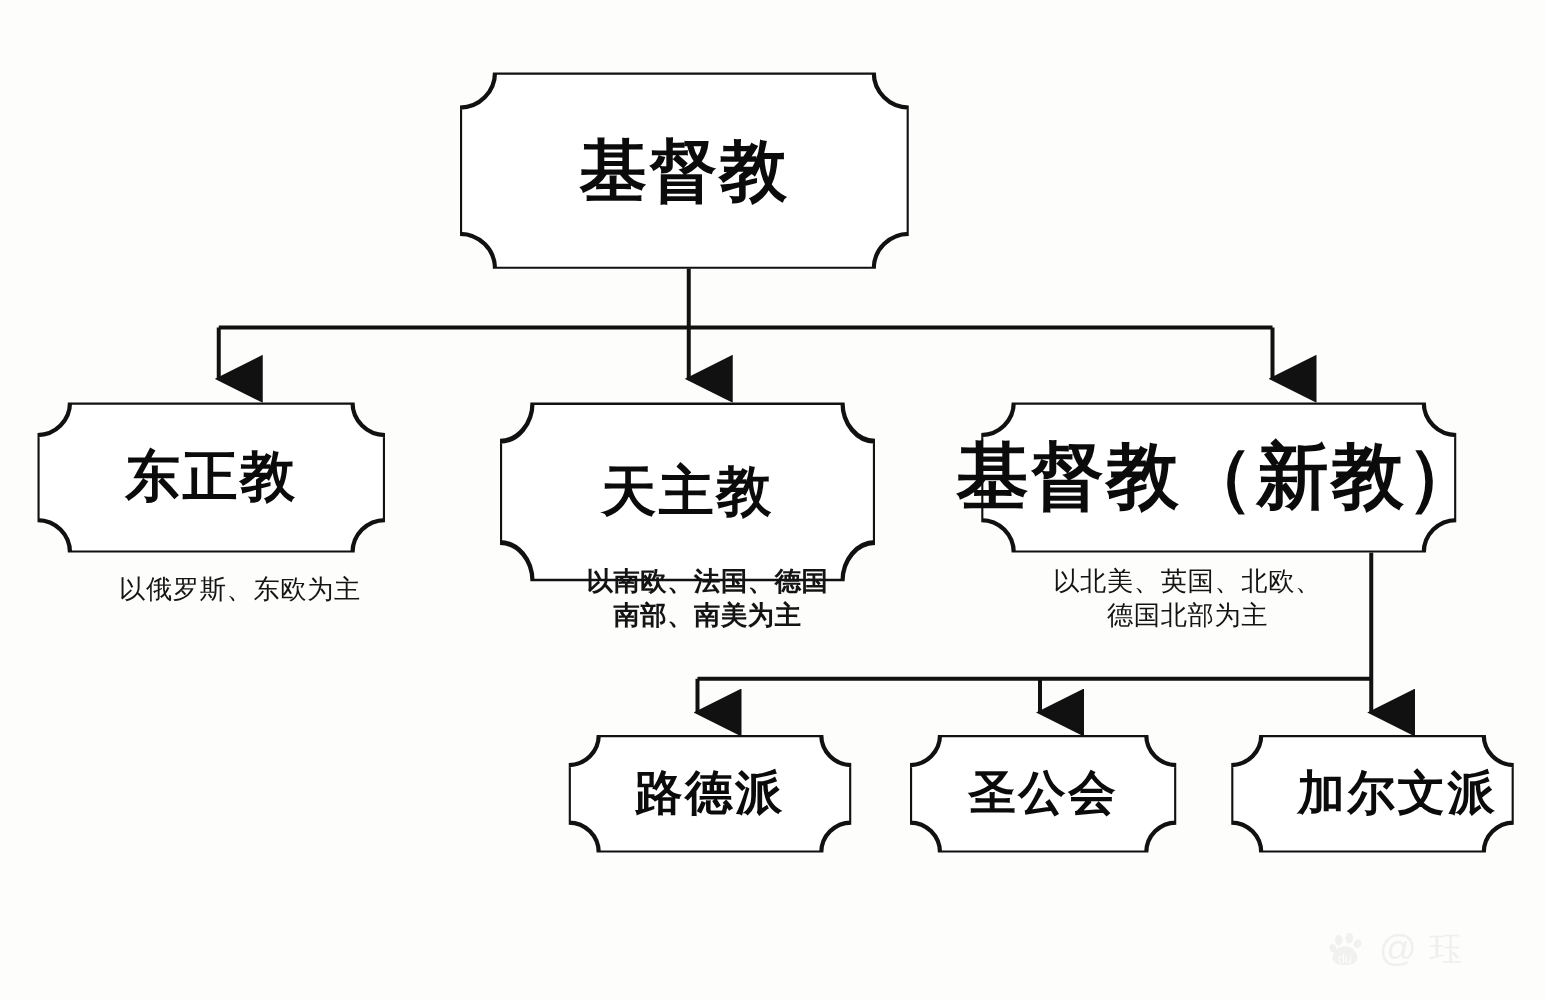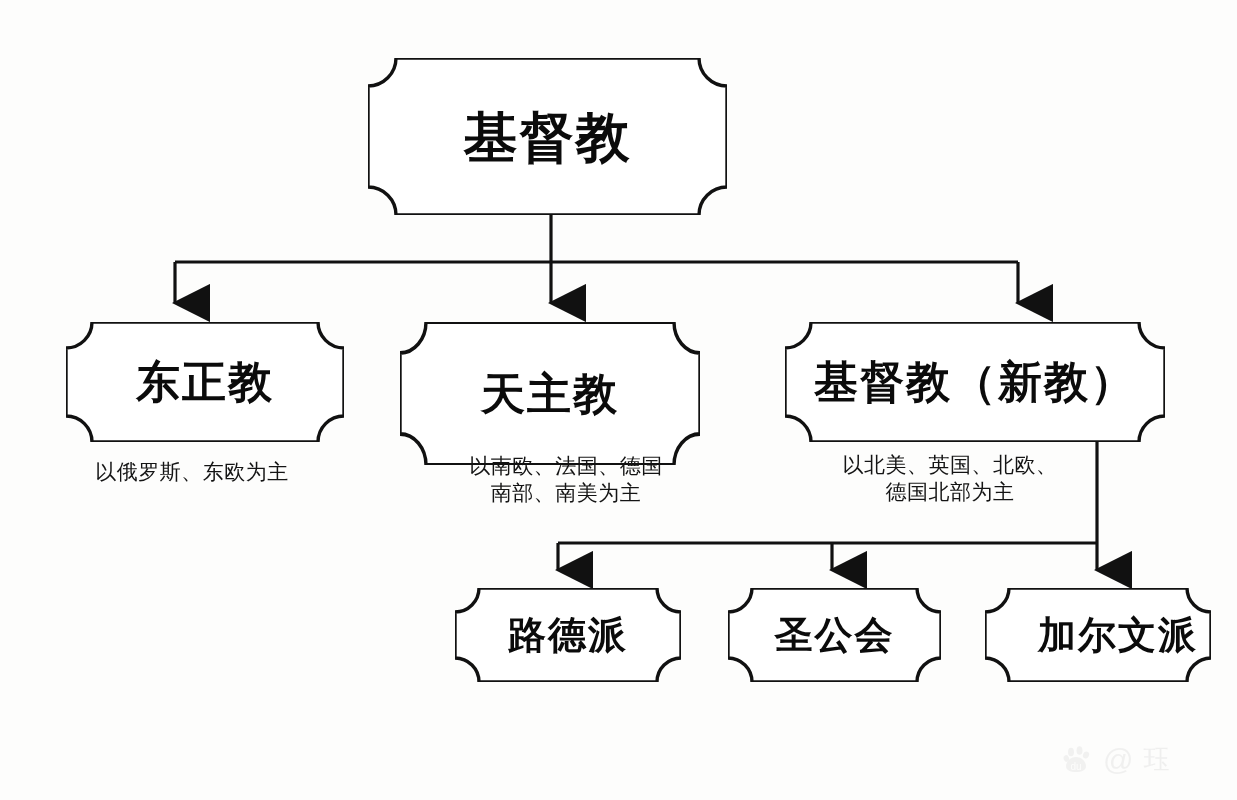--- a/index.html
+++ b/index.html
@@ -50,29 +50,29 @@
     font-weight:400;
     font-size:21px;
     line-height:1.30;
     letter-spacing:0.5px;
     white-space:pre-line;
     z-index:3;
     text-align:center;
   }
   
   #node-root{left:368px;top:32px;width:359px;height:157px;font-size:54px;margin-top:26px;}
-  #node-orthodox{left:30px;top:322px;width:278px;height:120px;font-size:44px;margin-left:36px;}
+  #node-orthodox{left:30px;top:322px;width:278px;height:120px;font-size:44px;}
   #node-catholic{left:400px;top:322px;width:300px;height:143px;font-size:44px;}
-  #node-protestant{left:785px;top:322px;width:380px;height:120px;font-size:44px;}
+  #node-protestant{left:785px;top:322px;width:380px;height:120px;font-size:58px;}
   #node-lutheran{left:455px;top:588px;width:226px;height:94px;font-size:38px;}
   #node-anglican{left:728px;top:588px;width:213px;height:94px;font-size:38px;}
   #node-calvinist{left:985px;top:588px;width:226px;height:94px;font-size:38px;padding-left:40px;}
 
   #cap-orthodox{left:32px;top:458px;width:320px;}
-  #cap-catholic{left:416px;top:452px;width:300px;}
+  #cap-catholic{left:416px;top:452px;width:300px;font-weight:bold;}
   #cap-protestant{left:800px;top:452px;width:300px;font-family:Liberation Serif, serif;}
 
   
   #watermark{
     position:absolute;
     left:1063px;top:742px;
     display:flex;align-items:center;gap:10px;
     opacity:0.5;
     z-index:4;
     pointer-events:none;

